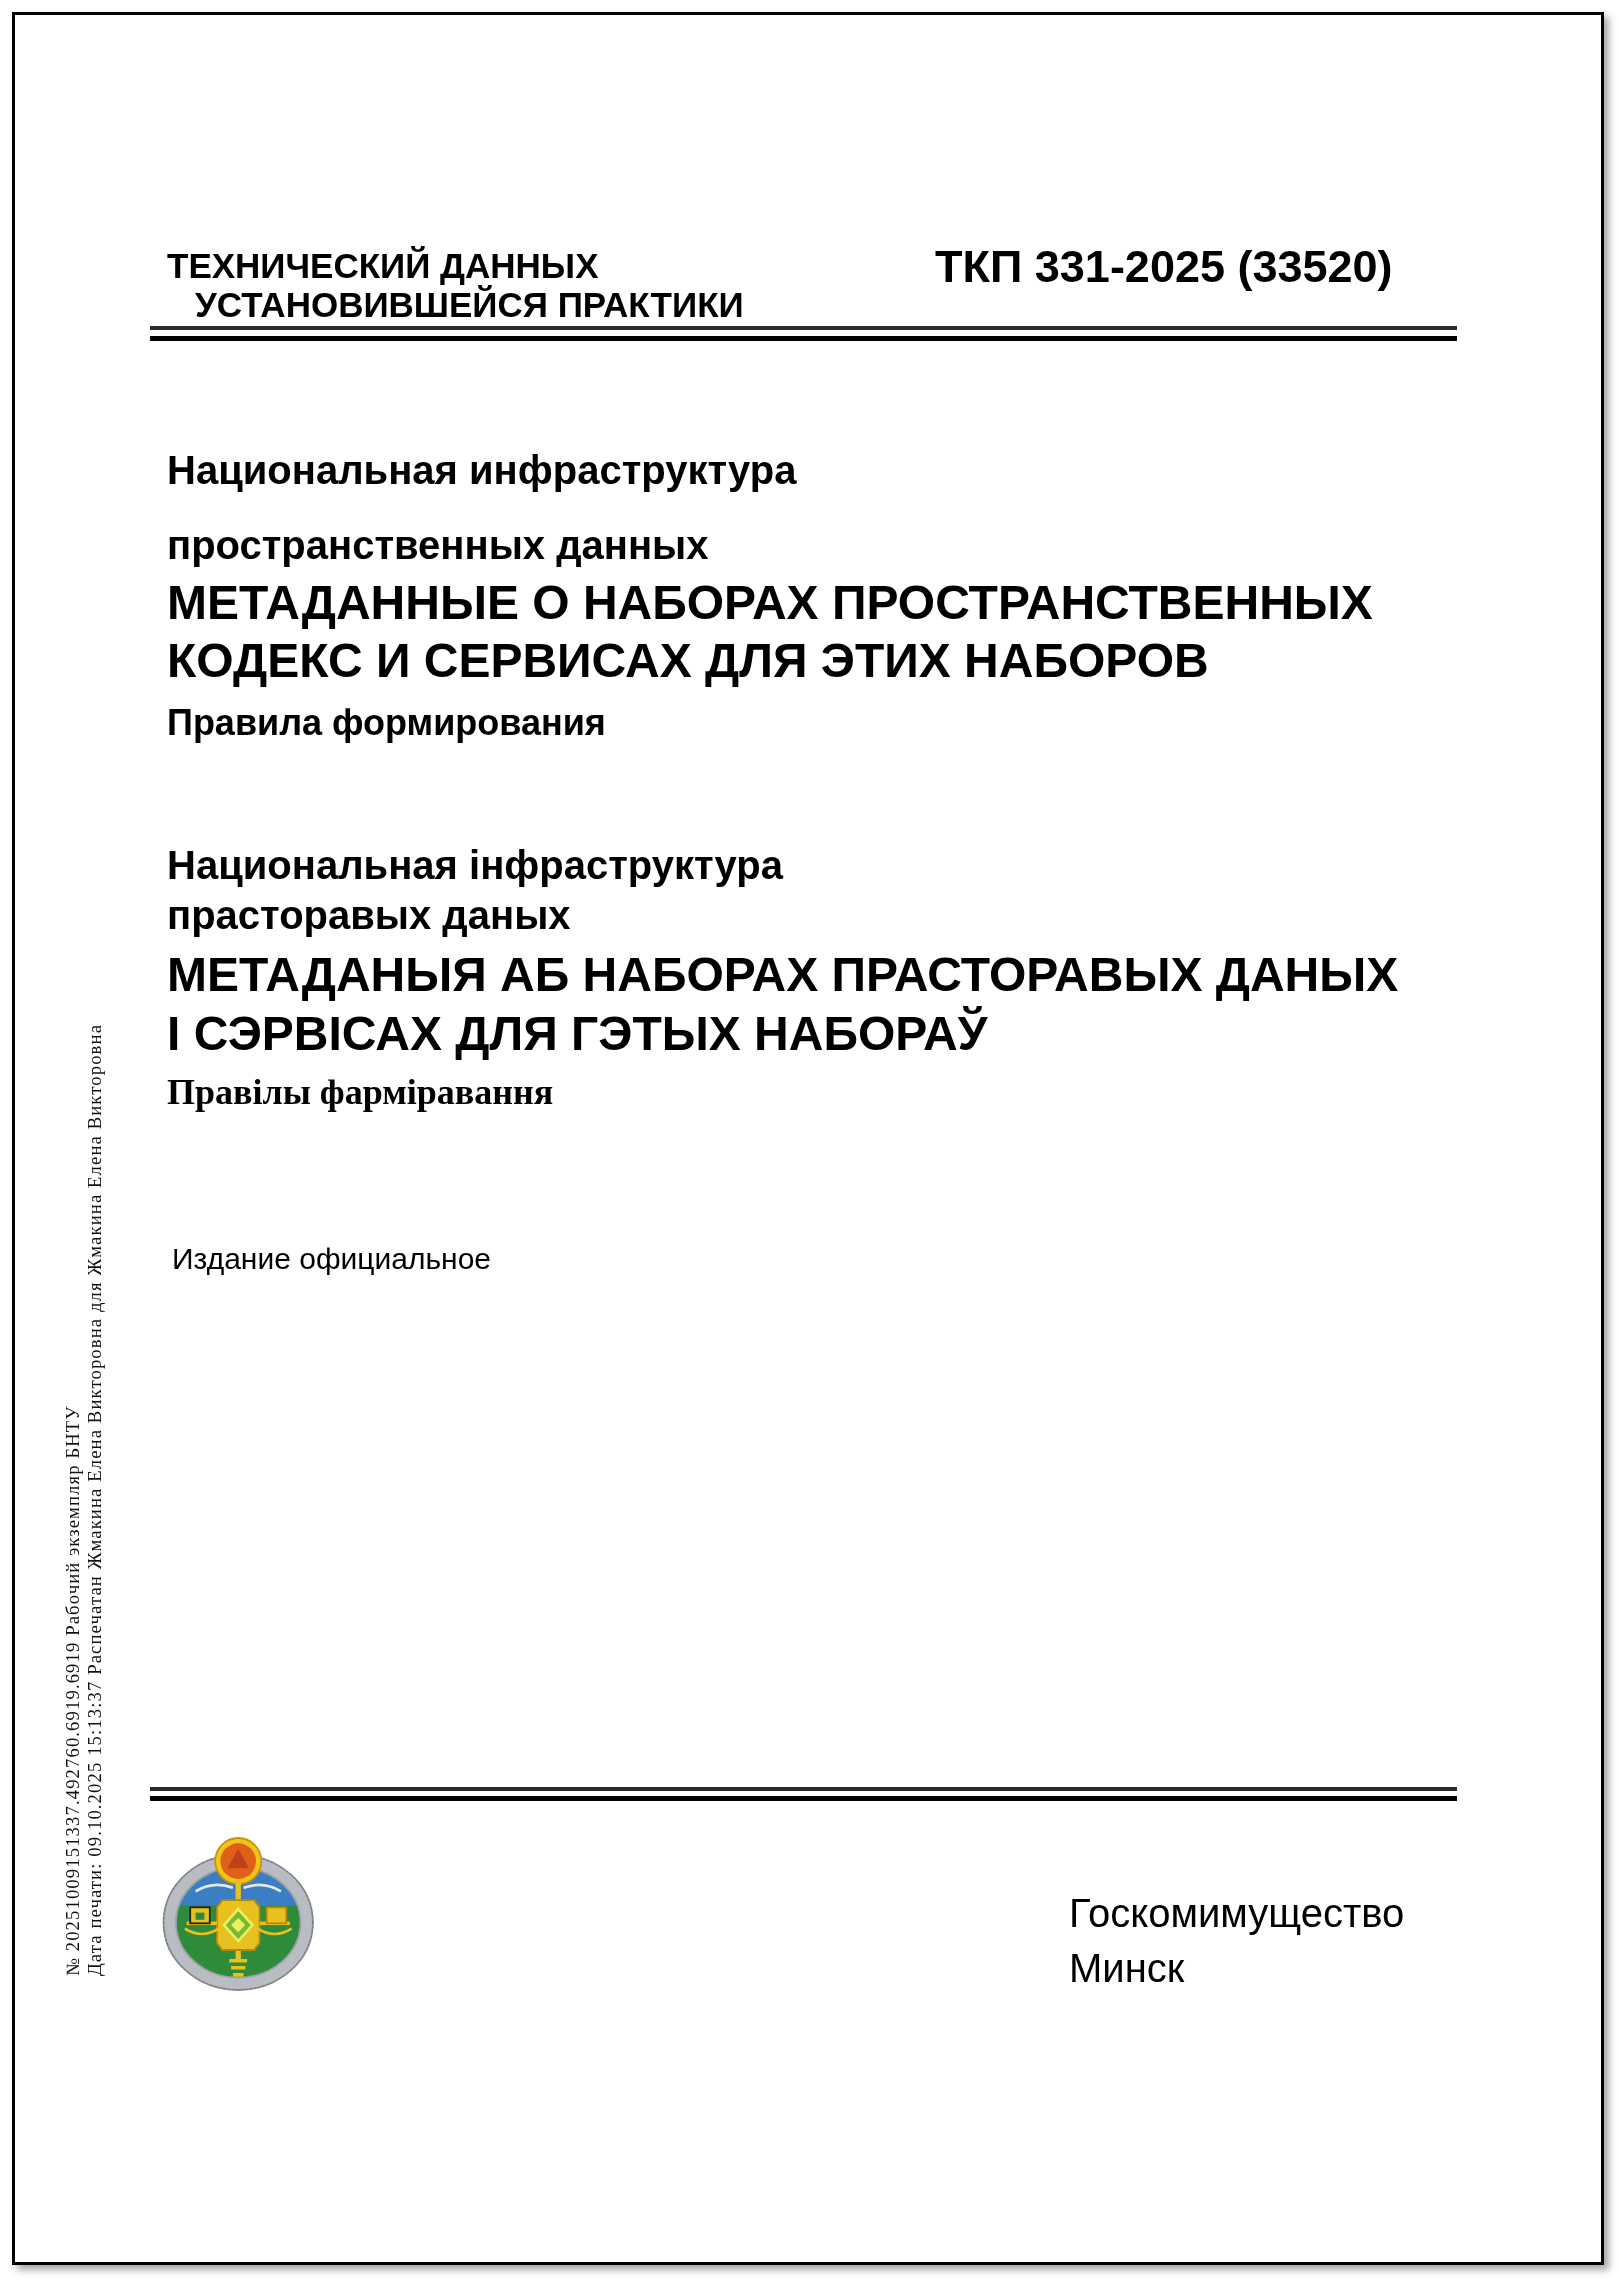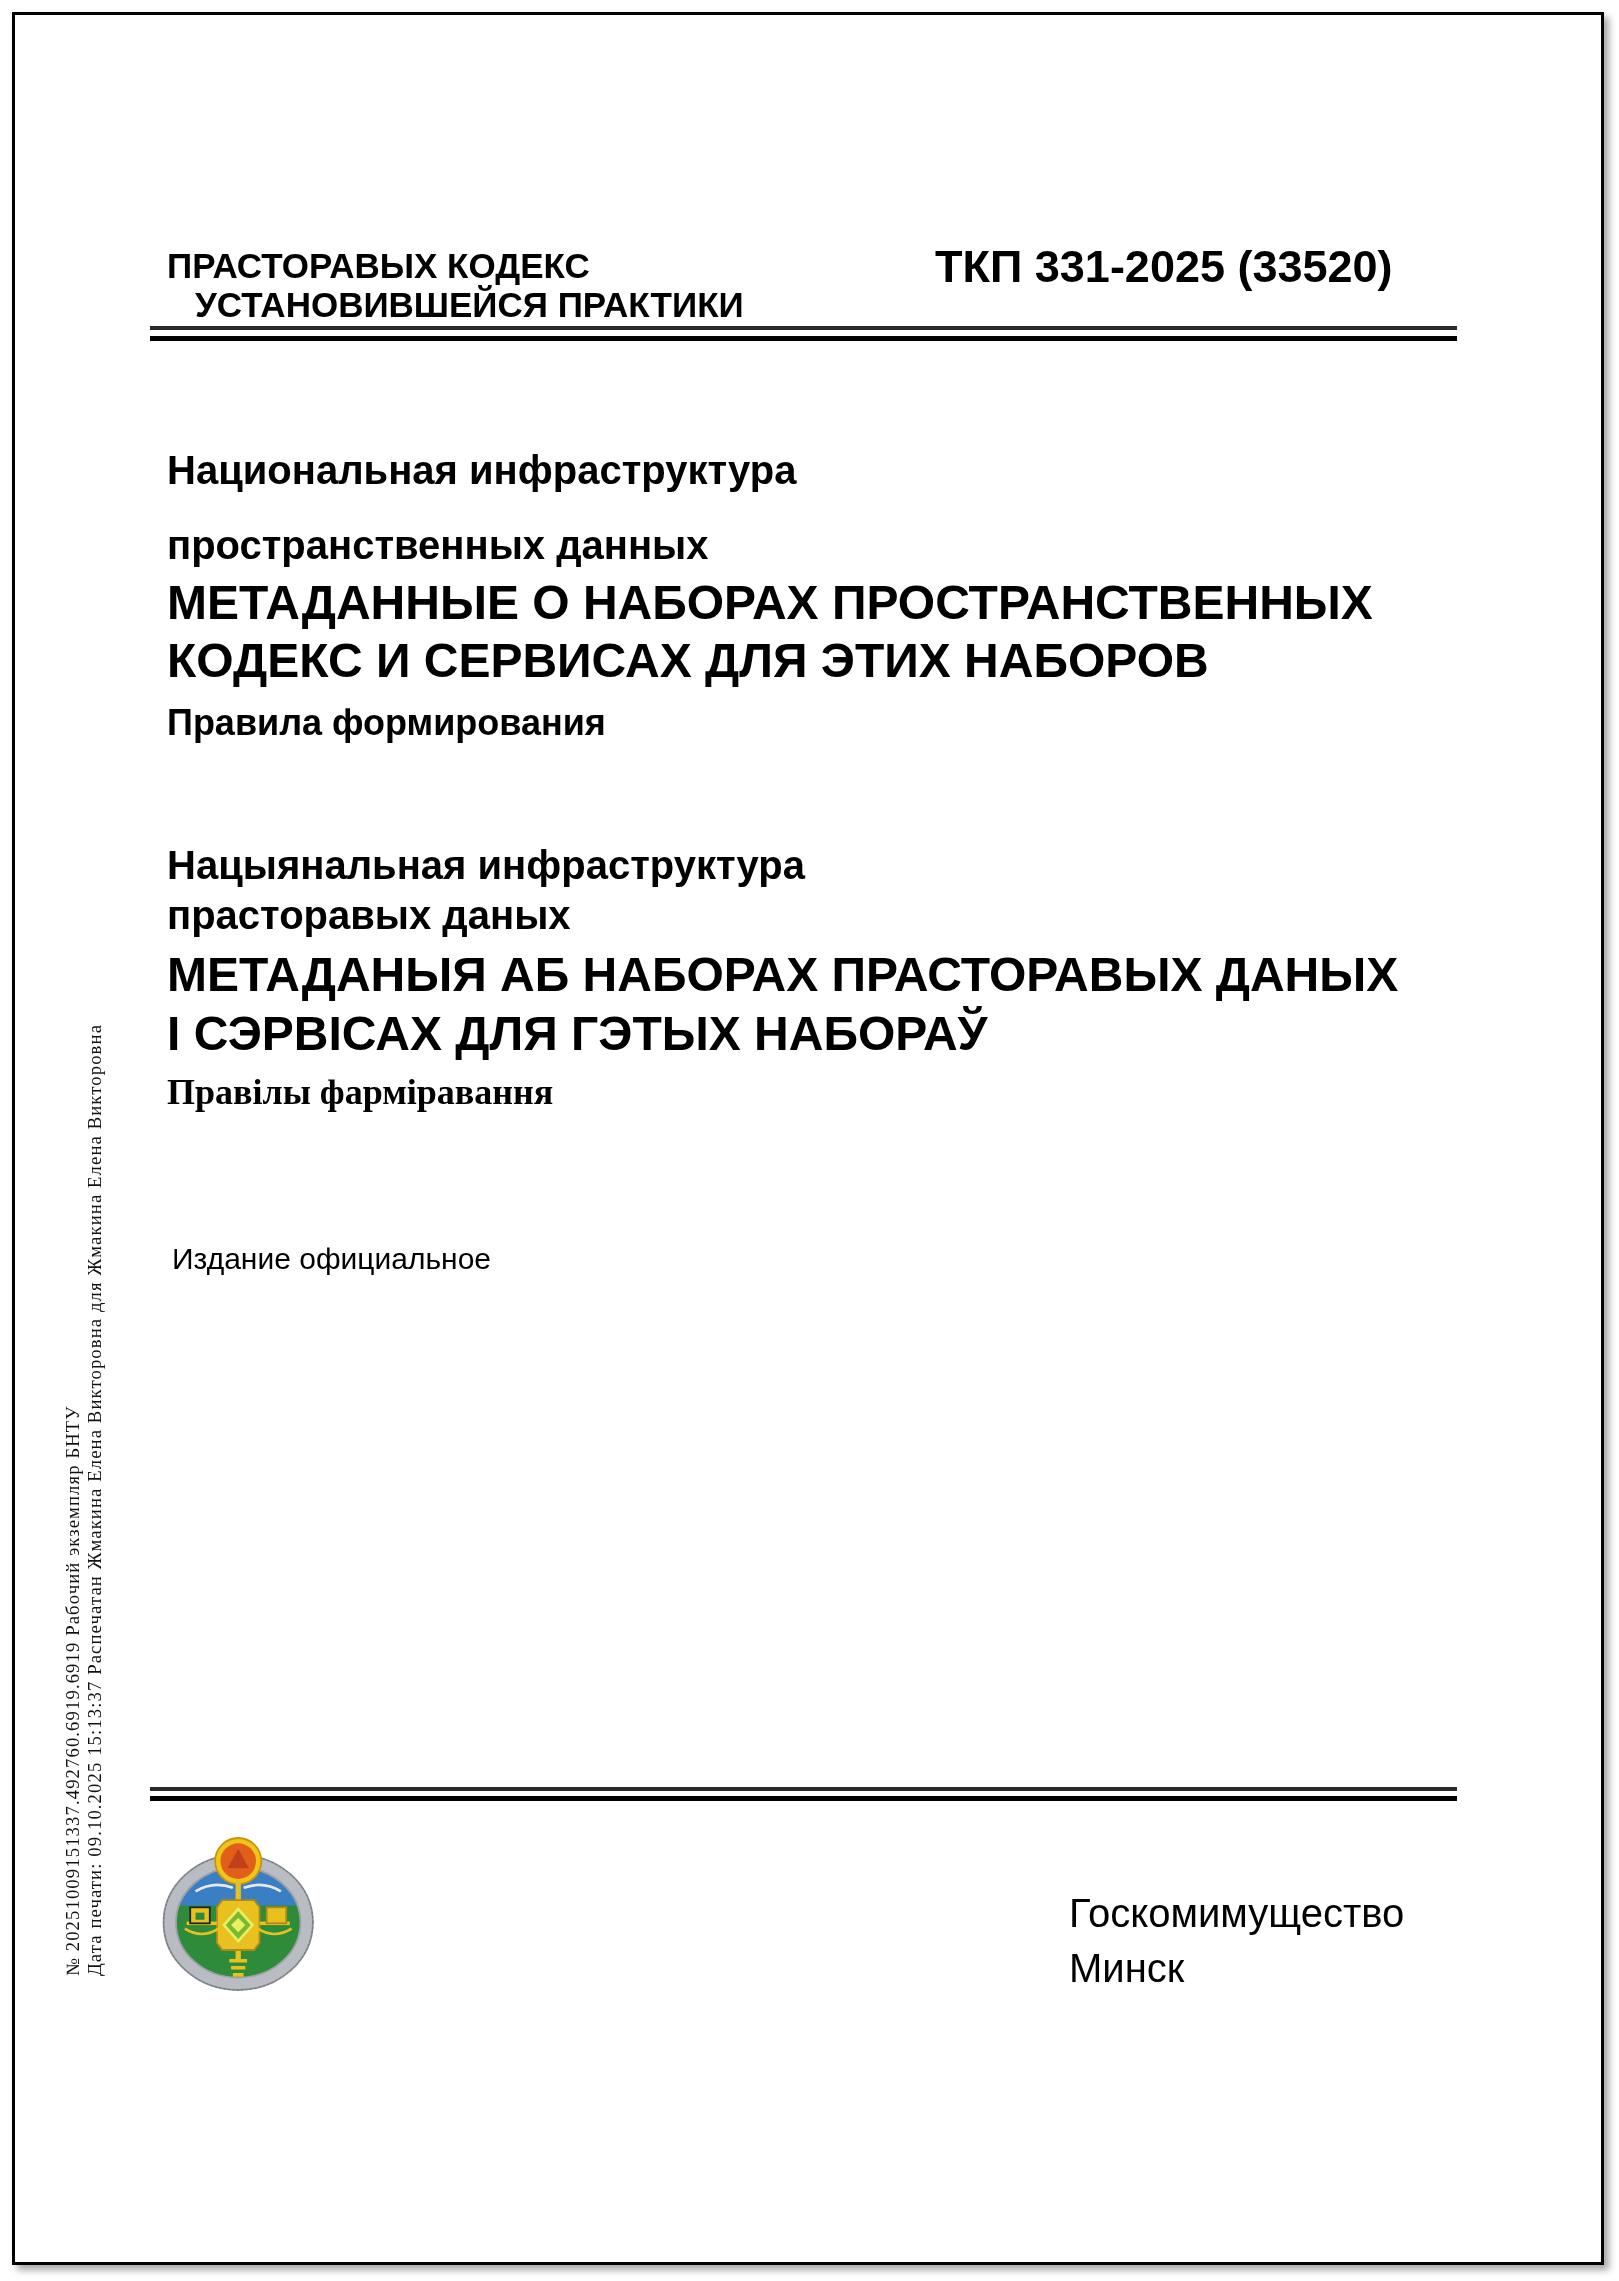--- a/index.html
+++ b/index.html
@@ -33,34 +33,34 @@
     font-family:"Liberation Serif", serif; font-size:18.7px; line-height:22px;
     letter-spacing:1.1px; color:#111; white-space:nowrap;
   }
   .emblem { position:absolute; left:160px; top:1836px; width:160px; height:156px; }
 </style>
 </head>
 <body>
 
 <div class="page"></div>
 
-<div class="abs hdr-left" style="top:246px;">ПРАСТОРАВЫХ КОДЕКС</div>
+<div class="abs hdr-left" style="top:246px;">ТЕХНИЧЕСКИЙ ДАННЫХ</div>
 <div class="abs hdr-left" style="top:285px;margin-left:28px;">УСТАНОВИВШЕЙСЯ ПРАКТИКИ</div>
 <div class="abs hdr-right">ТКП 331-2025 (33520)</div>
 
 <div class="rule-thin" style="top:326px;"></div>
 <div class="rule-thick" style="top:336px;"></div>
 
 <div class="abs sub" style="top:448px;">Национальная инфраструктура</div>
 <div class="abs sub" style="top:523px;">пространственных данных</div>
 <div class="abs big" style="top:576px;">МЕТАДАННЫЕ О НАБОРАХ ПРОСТРАНСТВЕННЫХ</div>
 <div class="abs big" style="top:634px;">КОДЕКС И СЕРВИСАХ ДЛЯ ЭТИХ НАБОРОВ</div>
 <div class="abs rules" style="top:702px;">Правила формирования</div>
 
-<div class="abs sub" style="top:843px;">Нацыянальная инфраструктура</div>
+<div class="abs sub" style="top:843px;">Национальная інфраструктура</div>
 <div class="abs sub" style="top:893px;">прасторавых даных</div>
 <div class="abs big" style="top:948px;">МЕТАДАНЫЯ АБ НАБОРАХ ПРАСТОРАВЫХ ДАНЫХ</div>
 <div class="abs big" style="top:1007px;">І СЭРВІСАХ ДЛЯ ГЭТЫХ НАБОРАЎ</div>
 <div class="abs rules" style="top:1072px;font-family:Liberation Serif, serif;">Правілы фарміравання</div>
 
 <div class="abs edition" style="top:1241px;">Издание официальное</div>
 
 <div class="rule-thin" style="top:1787px;"></div>
 <div class="rule-thick" style="top:1796px;"></div>
 

